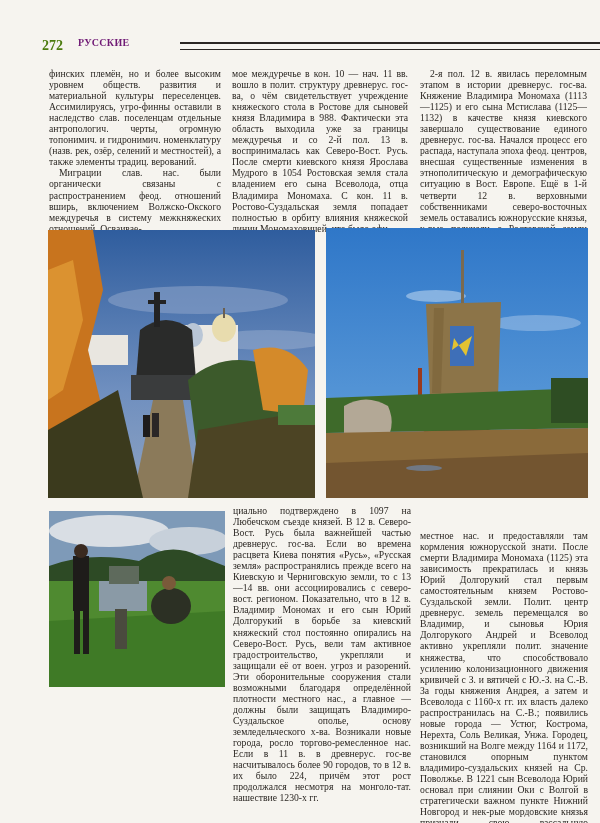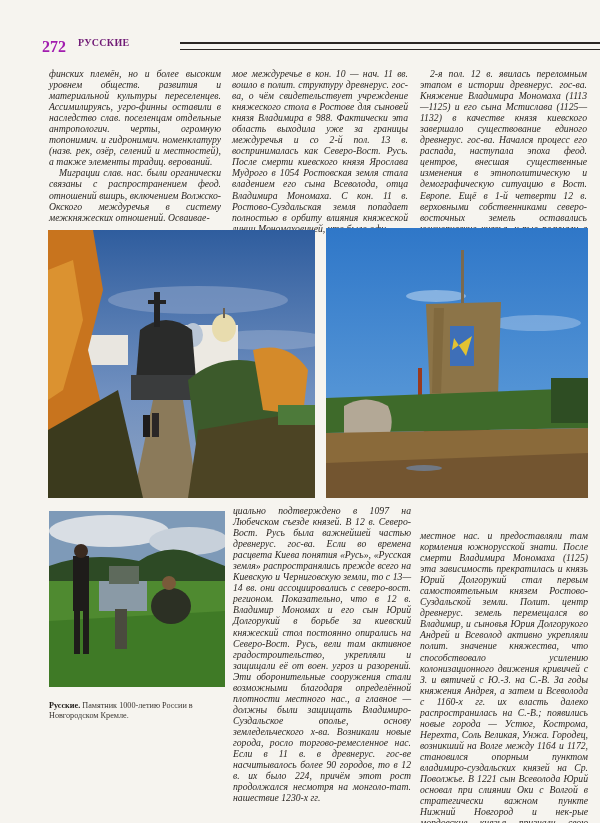--- a/index.html
+++ b/index.html
@@ -3,25 +3,25 @@
 <meta charset="utf-8">
 <style>
   html, body { margin: 0; padding: 0; }
   body {
     width: 600px; height: 823px; position: relative; overflow: hidden;
     background: #f6f4ef;
     font-family: "Liberation Serif", "DejaVu Serif", serif;
     color: #2a2622;
   }
   .page-header { position: absolute; left: 40px; top: 36px; width: 560px; height: 20px; }
-  .page-num { position: absolute; left: 2px; top: 2px; font-size: 16px; font-weight: bold; color: #a21caf; }
+  .page-num { position: absolute; left: 2px; top: 2px; font-size: 14px; font-weight: bold; color: #4d7c0f; }
   .running-head { position: absolute; left: 38px; top: 1px; font-size: 10px; font-weight: bold; letter-spacing: 0.3px; color: #701a75; }
   .header-rule { position: absolute; left: 140px; top: 6px; right: 0; height: 5px; border-top: 2px solid #2a2622; border-bottom: 1px solid #2a2622; }
 
-  .col { position: absolute; font-size: 9.7px; line-height: 11.05px; text-align: justify; hyphens: manual; font-style: italic; }
+  .col { position: absolute; font-size: 9.7px; line-height: 11.05px; text-align: justify; hyphens: manual; }
   .col p { margin: 0; text-indent: 0; }
   .col p.indent { text-indent: 10px; }
   .c1-top { left: 49px; top: 68px; width: 172px; }
   .c2-top { left: 232px; top: 68px; width: 176px; }
   .c3-top { left: 420px; top: 68px; width: 167px; }
   .c2-bot { left: 233px; top: 505px; width: 178px; }
   .c3-bot { left: 420px; top: 530px; width: 168px; }
 
   .photo { position: absolute; overflow: hidden; }
   .photo svg { width: 100%; height: 100%; display: block; }
@@ -138,14 +138,13 @@
 
 <div class="col c2-bot">
   <p>циально подтверждено в 1097 на Любечском съезде князей. В 12 в. Северо-Вост. Русь была важнейшей частью древнерус. гос-ва. Если во времена расцвета Киева понятия «Русь», «Русская земля» распространялись прежде всего на Киевскую и Черниговскую земли, то с 13—14 вв. они ассоциировались с северо-вост. регионом. Показательно, что в 12 в. Владимир Мономах и его сын Юрий Долгорукий в борьбе за киевский княжеский стол постоянно опирались на Северо-Вост. Русь, вели там активное градостроительство, укрепляли и защищали её от воен. угроз и разорений. Эти оборонительные сооружения стали возможными благодаря определённой плотности местного нас., а главное — должны были защищать Владимиро-Суздальское ополье, основу земледельческого х-ва. Возникали новые города, росло торгово-ремесленное нас. Если в 11 в. в древнерус. гос-ве насчитывалось более 90 городов, то в 12 в. их было 224, причём этот рост продолжался несмотря на монголо-тат. нашествие 1230-х гг.</p>
 </div>
 
 <div class="col c3-bot">
   <p>местное нас. и предоставляли там кормления южнорусской знати. После смерти Владимира Мономаха (1125) эта зависимость прекратилась и князь Юрий Долгорукий стал первым самостоятельным князем Ростово-Суздальской земли. Полит. центр древнерус. земель перемещался во Владимир, и сыновья Юрия Долгорукого Андрей и Всеволод активно укрепляли полит. значение княжества, что способствовало усилению колонизационного движения кривичей с З. и вятичей с Ю.-З. на С.-В. За годы княжения Андрея, а затем и Всеволода с 1160-х гг. их власть далеко распространилась на С.-В.; появились новые города — Устюг, Кострома, Нерехта, Соль Великая, Унжа. Городец, возникший на Волге между 1164 и 1172, становился опорным пунктом владимиро-суздальских князей на Ср. Поволжье. В 1221 сын Всеволода Юрий основал при слиянии Оки с Волгой в стратегически важном пункте Нижний Новгород и нек-рые мордовские князья признали свою вассальную зависимость.</p>
 </div>
 
 <div class="captions">
-  <p><b>Русские.</b> <span>Памятник 1000-летию России в Новгородском Кремле.</span></p>
 </div>
 
 </body></html>

